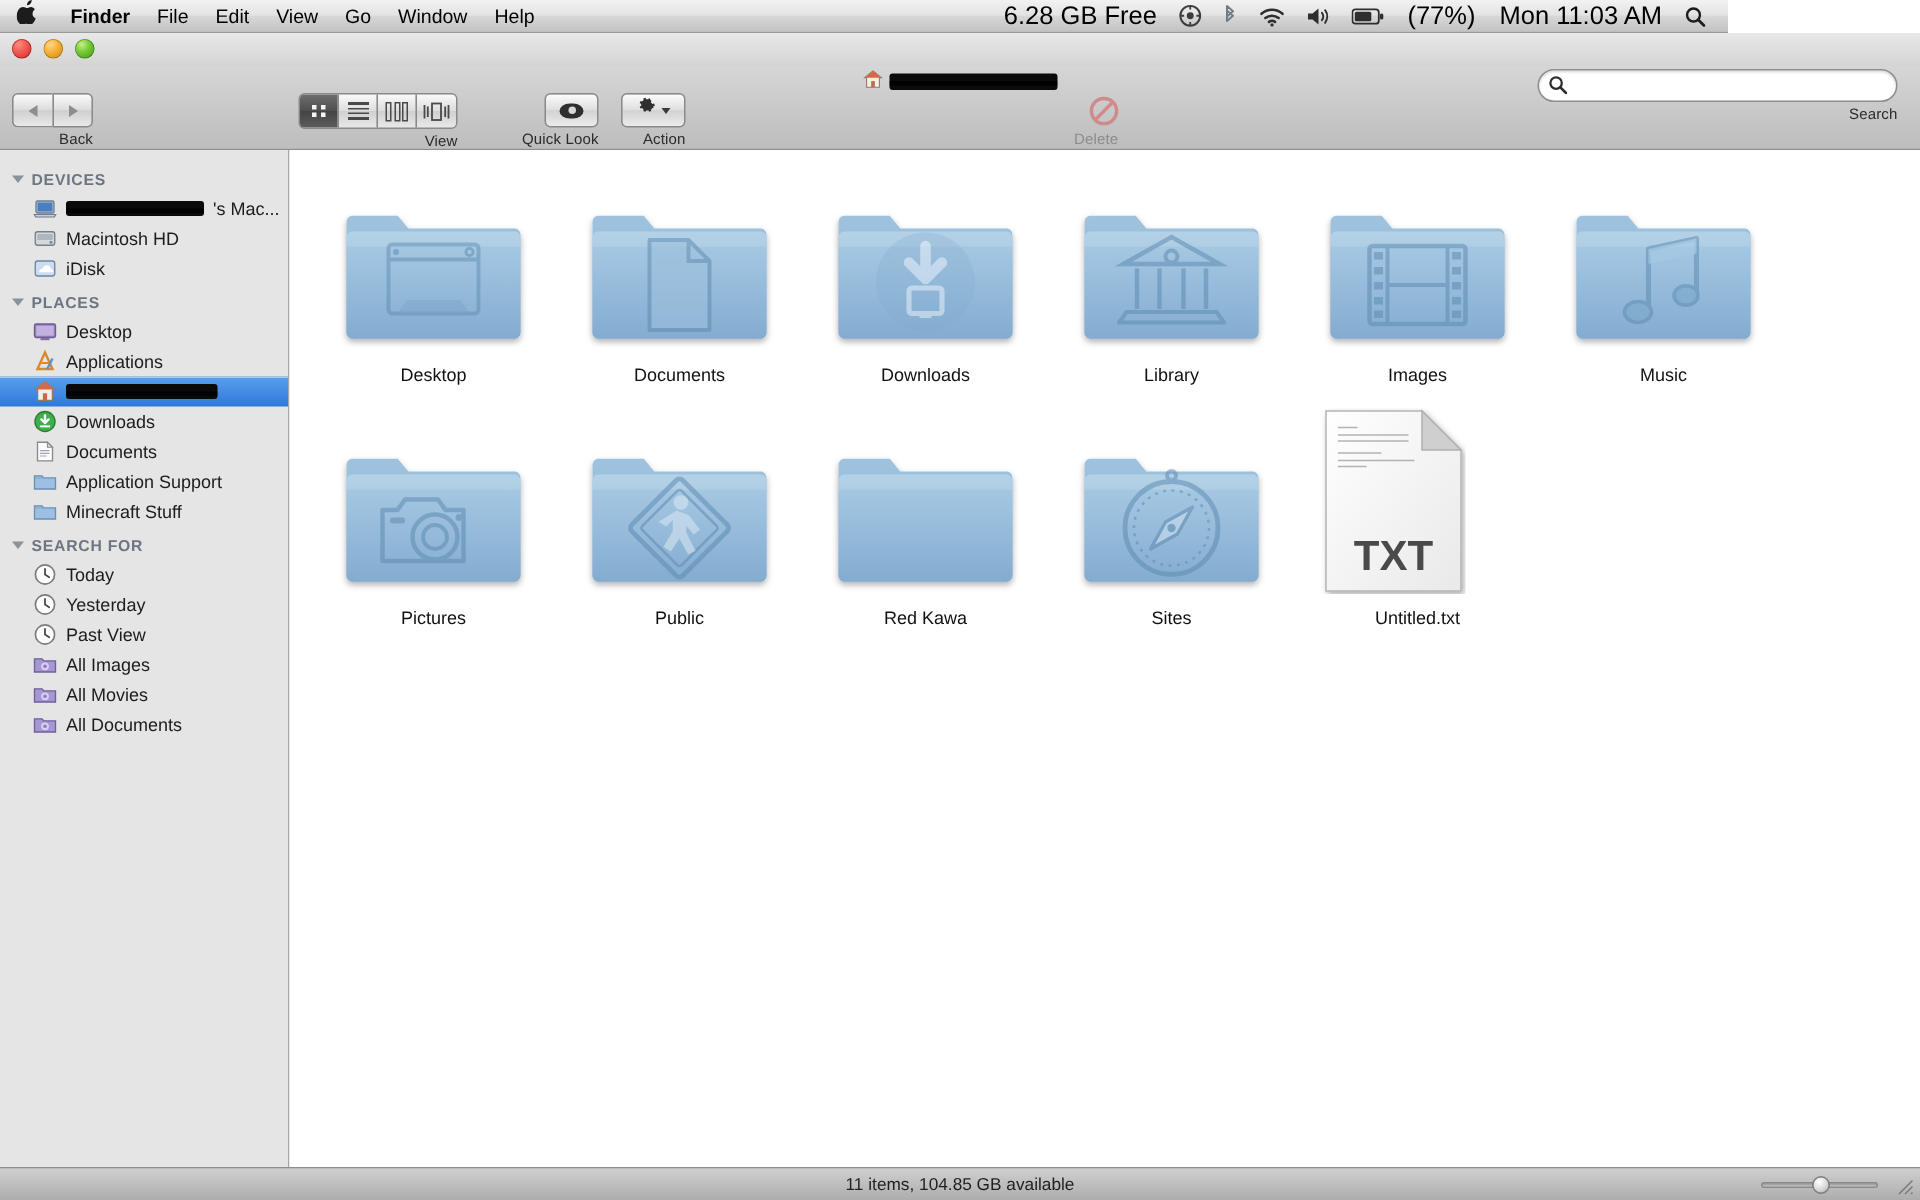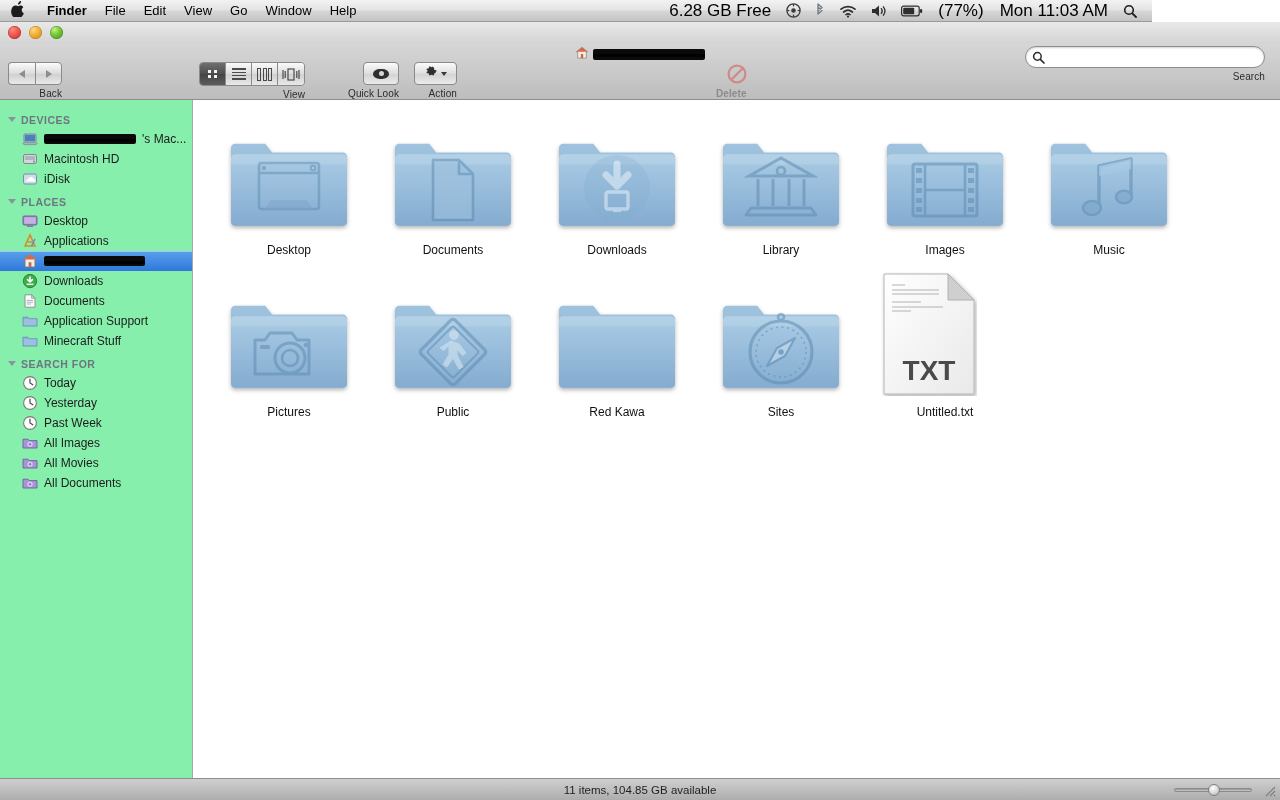--- a/index.html
+++ b/index.html
@@ -55,21 +55,21 @@
     display:inline-block; background:#0a0a0a; border-radius:2px;
     position:relative; overflow:hidden;
   }
   .redact::after{
     content:""; position:absolute; left:0; right:0; top:50%; height:3px;
     background:#000; opacity:.9;
   }
 
   .tb-group{ position:absolute; display:flex; flex-direction:column; align-items:flex-end; }
   .tb-lbl{ font-size:10px; color:#2b2b2b; margin-top:3px; letter-spacing:.1px; }
-  .tb-lbl.dim{ color:#8c8c8c;font-weight:bold; }
+  .tb-lbl.dim{ color:#8c8c8c; }
 
   .navbtns{ display:flex; }
   .navbtn{
     width:27px; height:23px;
     background:linear-gradient(to bottom,#fbfbfb 0%,#dcdcdc 50%,#cfcfcf 51%,#e9e9e9 100%);
     border:1px solid #8a8a8a; display:flex; align-items:center; justify-content:center;
   }
   .navbtn:first-child{ border-radius:4px 0 0 4px; border-right:none;}
   .navbtn:last-child{ border-radius:0 4px 4px 0; }
   .tri{ width:0;height:0;border-top:4.5px solid transparent;border-bottom:4.5px solid transparent;}
@@ -104,21 +104,21 @@
     width:100%; height:22px; border-radius:11px; border:1px solid #8d8d8d;
     background:#fff; padding:0 8px 0 25px; font-size:11.5px; outline:none;
     font-family:"Liberation Sans", sans-serif; color:#222;
     box-shadow:inset 0 1px 2px rgba(0,0,0,.18);
   }
 
   
   #body{ flex:1; display:flex; min-height:0; }
 
   #sidebar{
-    width:193px; flex:none; background:#86efac;
+    width:193px; flex:none; background:#e5e5e5;
     border-right:1px solid #a7a7a7; padding-top:7px; overflow:hidden;
   }
   .sb-hdr{
     display:flex; align-items:center; gap:5px; padding:0 0 0 8px;
     height:19px; font-size:10.5px; font-weight:bold; color:#6d7680;
     letter-spacing:.5px; margin-top:3px;
   }
   .sb-hdr .dt{ width:0;height:0;border-left:4px solid transparent;border-right:4px solid transparent;border-top:5px solid #8a929b;}
   .sb-row{
     height:20px; display:flex; align-items:center; gap:6px; padding-left:22px;
@@ -482,21 +482,21 @@
           </span>
           <span>Yesterday</span>
         </div>
         <div class="sb-row">
           <span class="sb-ico">
             <svg width="16" height="16" viewBox="0 0 16 16">
               <circle cx="8" cy="8" r="6.4" fill="#fdfdfd" stroke="#7b7b7b" stroke-width="1.1"></circle>
               <path d="M8 4.2V8l2.8 1.8" stroke="#4a4a4a" stroke-width="1.2" fill="none" stroke-linecap="round"></path>
             </svg>
           </span>
-          <span>Past Week</span>
+          <span>Past View</span>
         </div>
         <div class="sb-row">
           <span class="sb-ico">
             <svg width="16" height="16" viewBox="0 0 16 16">
               <path d="M1 4.2h5l1.2 1.4h7.8V13H1z" fill="#a796d4" stroke="#6f5fa0" stroke-width=".9"></path>
               <circle cx="8" cy="9.2" r="2.6" fill="#d9cef0"></circle>
               <circle cx="8" cy="9.2" r="1.2" fill="#8c7cc0"></circle>
             </svg>
           </span>
           <span>All Images</span>

